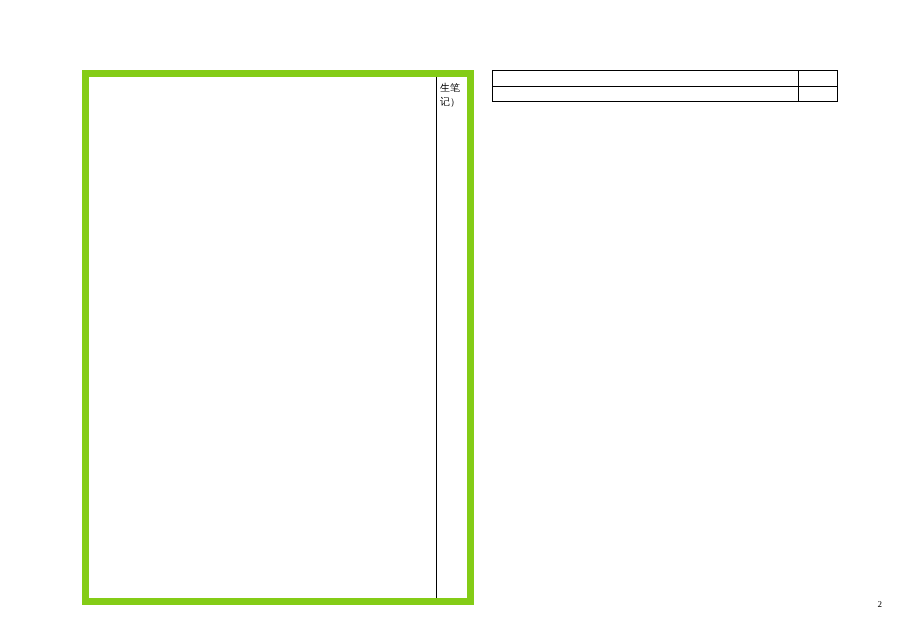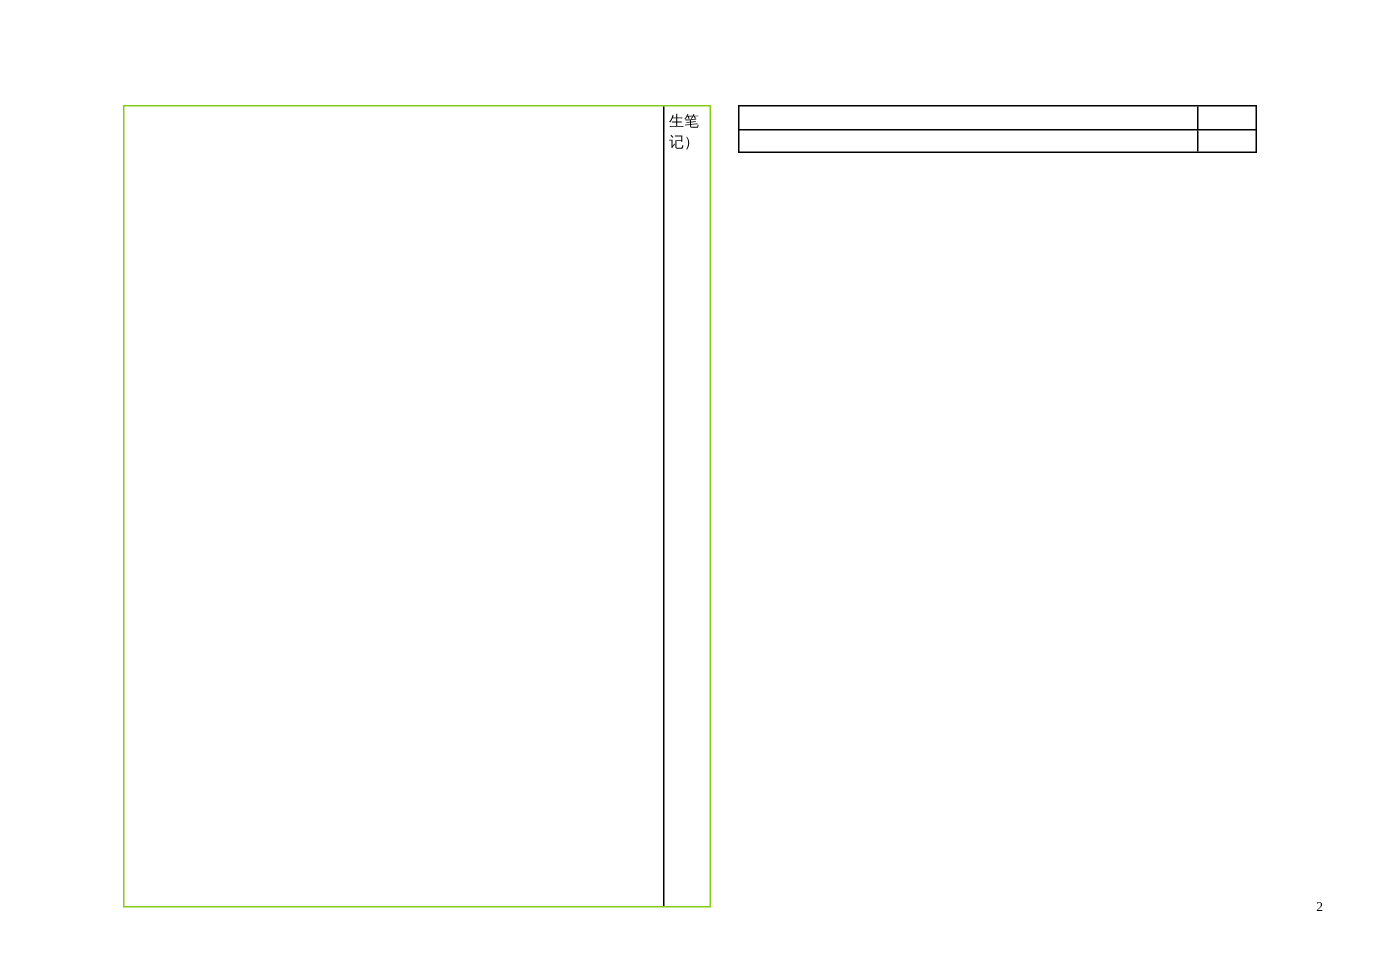--- a/index.html
+++ b/index.html
@@ -17,21 +17,21 @@
     .page-container {
       position: absolute;
       top: 70px;
       left: 82px;
       right: 82px;
       display: flex;
       gap: 18px;
     }
     .left-panel {
       display: flex;
-      border: 1px solid #84cc16;
+      border: 7px solid #84cc16;
       width: 392px;
       height: 535px;
     }
     .left-main {
       flex: 1;
       border-right: 1px solid #000;
     }
     .left-side {
       width: 30px;
       padding: 4px 3px;

